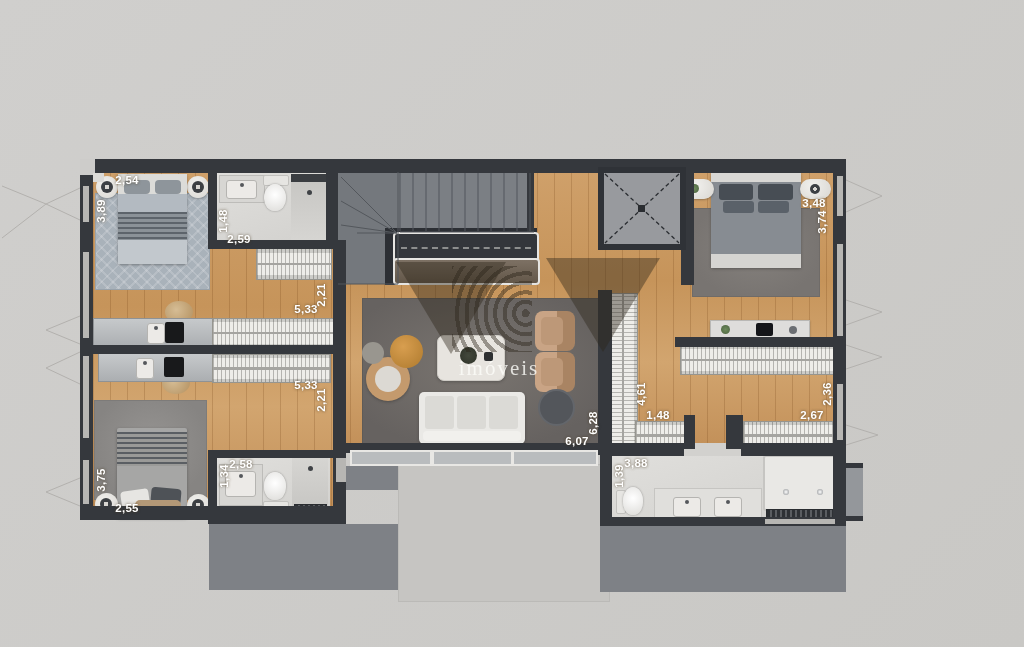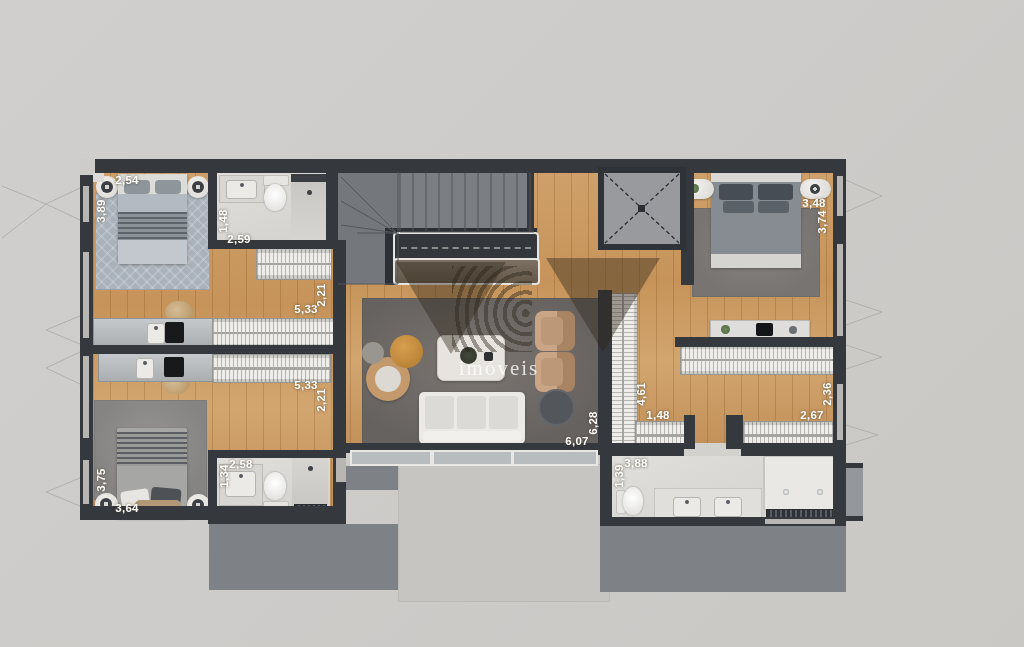--- a/index.html
+++ b/index.html
@@ -306,17 +306,17 @@
   <span class="dim v" style="left:804px;top:216px;">3,74</span>
   <span class="dim v" style="left:623px;top:388px;">4,61</span>
   <span class="dim" style="left:640px;top:409px;">1,48</span>
   <span class="dim v" style="left:809px;top:388px;">2,36</span>
   <span class="dim" style="left:794px;top:409px;">2,67</span>
   <span class="dim" style="left:559px;top:435px;">6,07</span>
   <span class="dim v" style="left:575px;top:417px;">6,28</span>
   <span class="dim" style="left:223px;top:458px;">2,58</span>
   <span class="dim v" style="left:206px;top:470px;">1,34</span>
   <span class="dim v" style="left:83px;top:474px;">3,75</span>
-  <span class="dim" style="left:109px;top:502px;">3,64</span>
+  <span class="dim" style="left:109px;top:502px;">2,55</span>
   <span class="dim" style="left:618px;top:457px;">3,88</span>
   <span class="dim v" style="left:601px;top:470px;">1,39</span>
 
 </div>
 
 </body></html>

